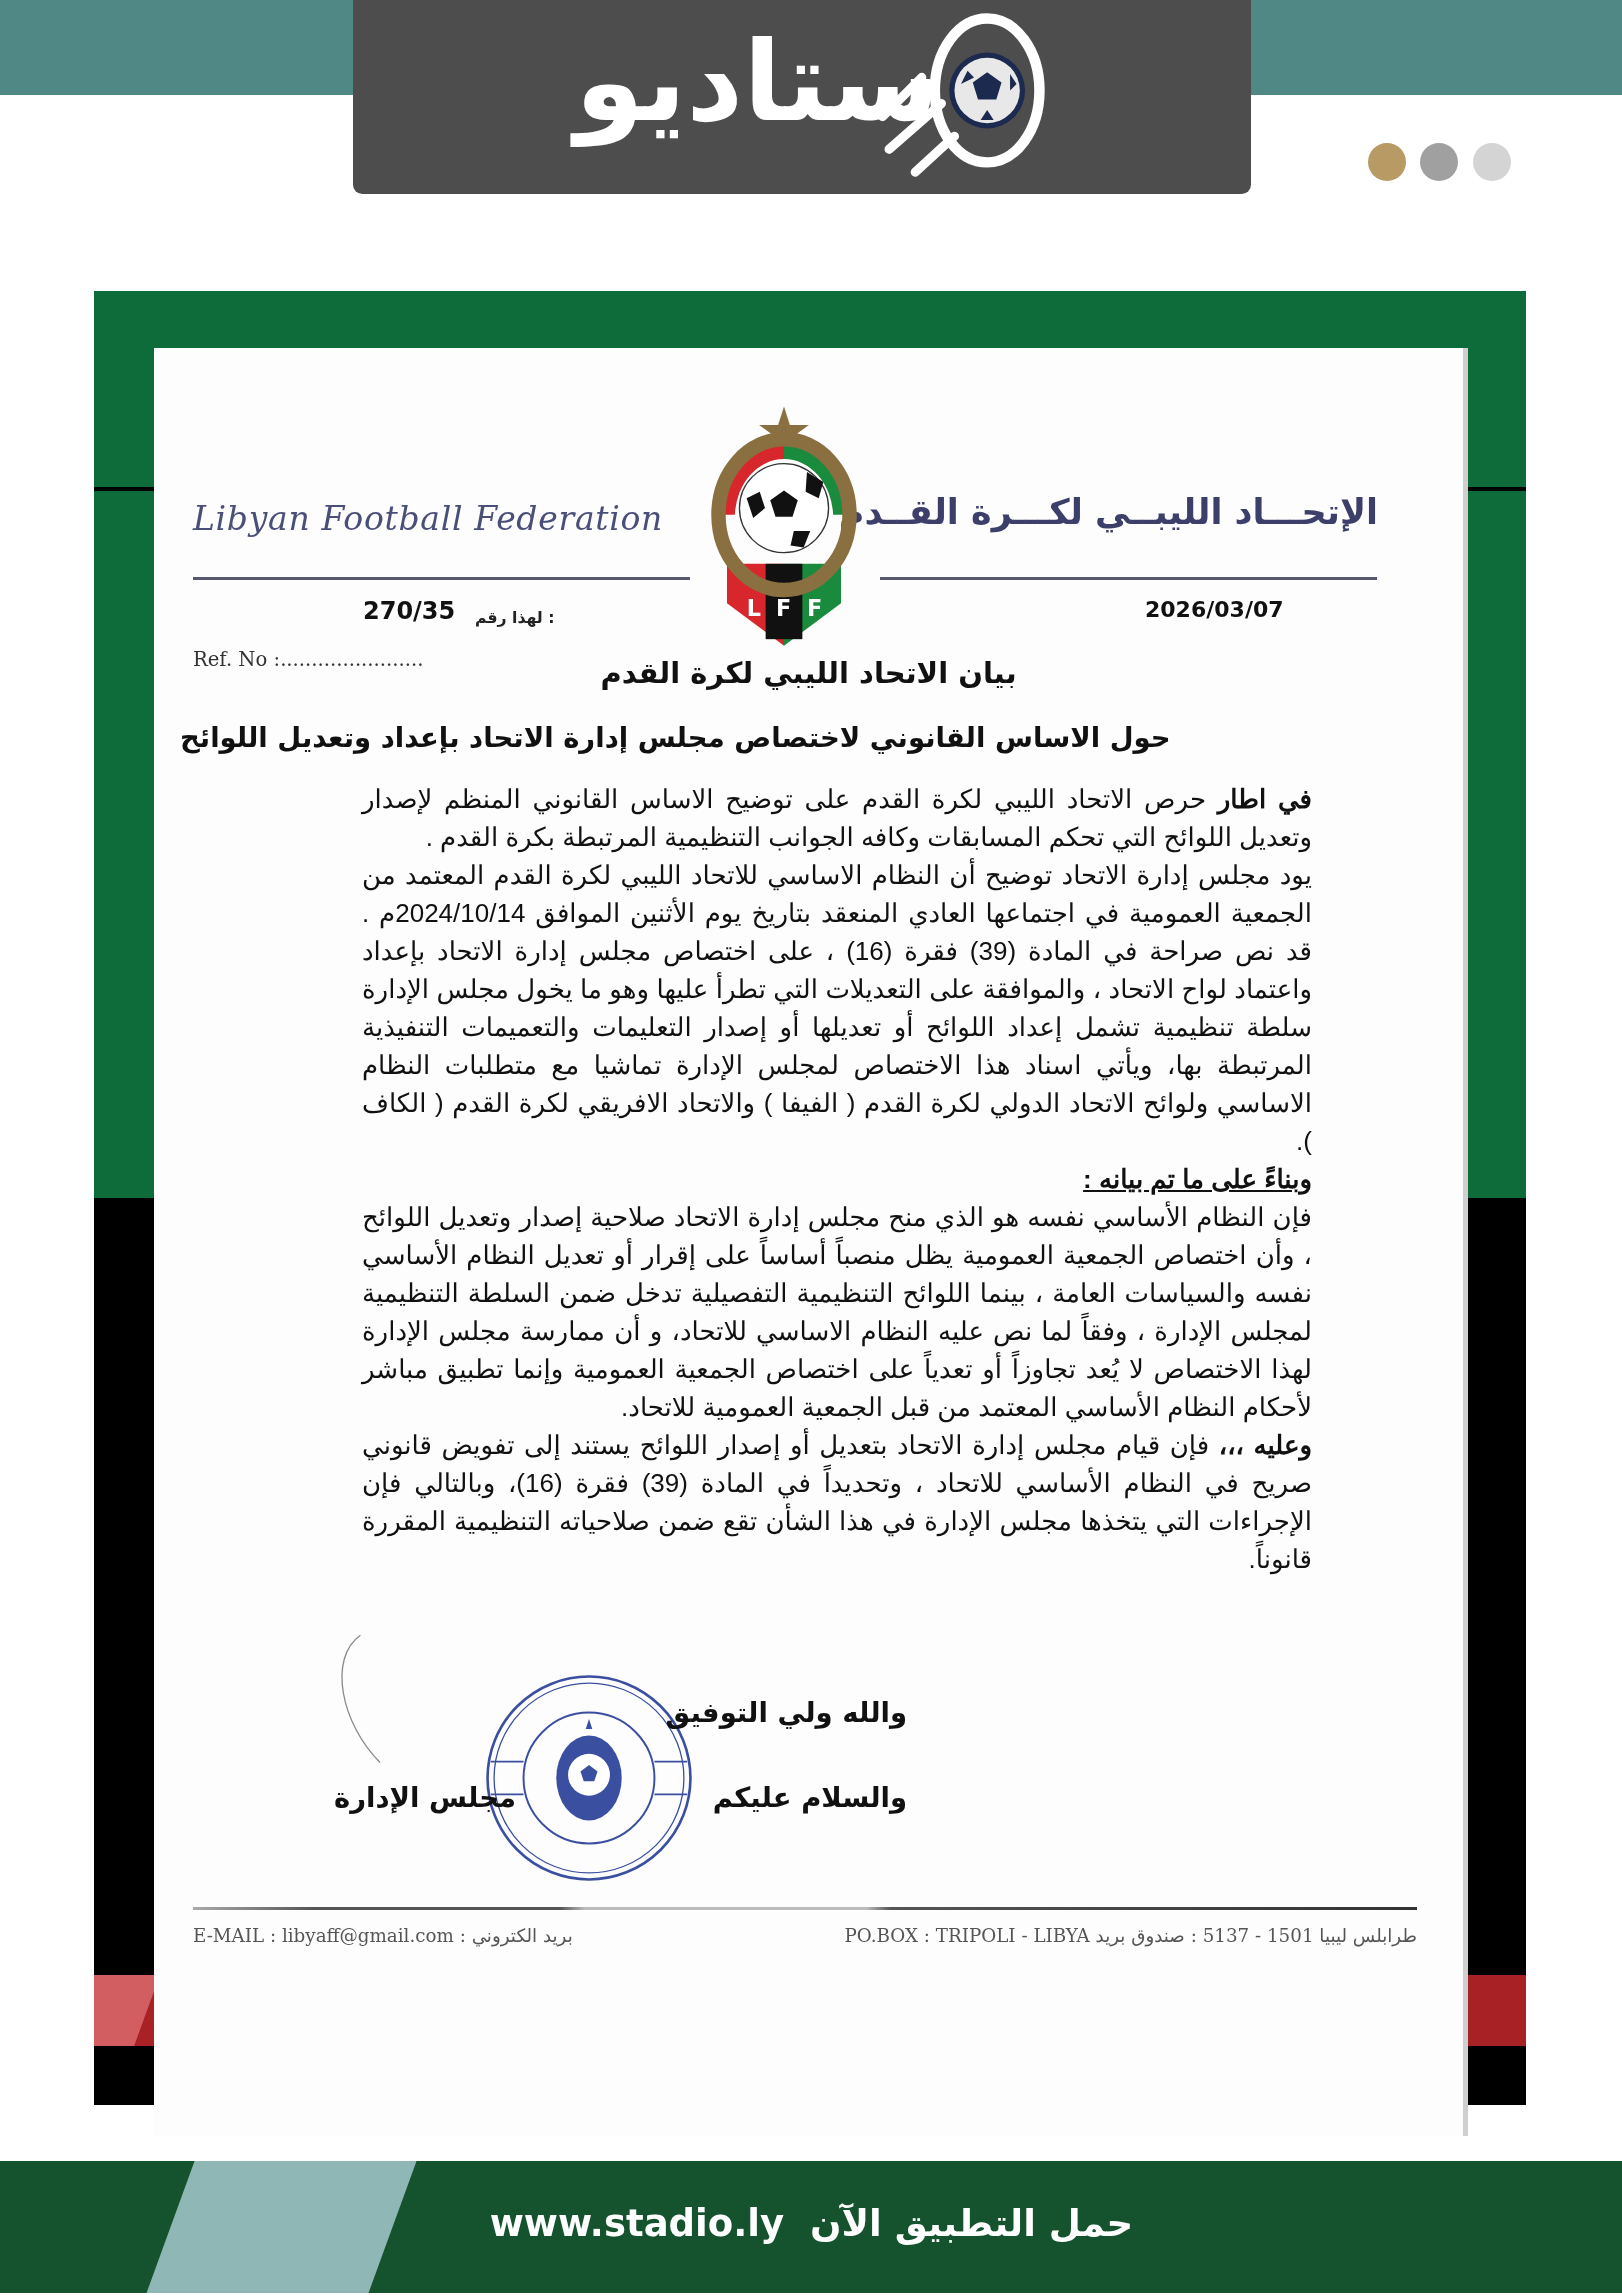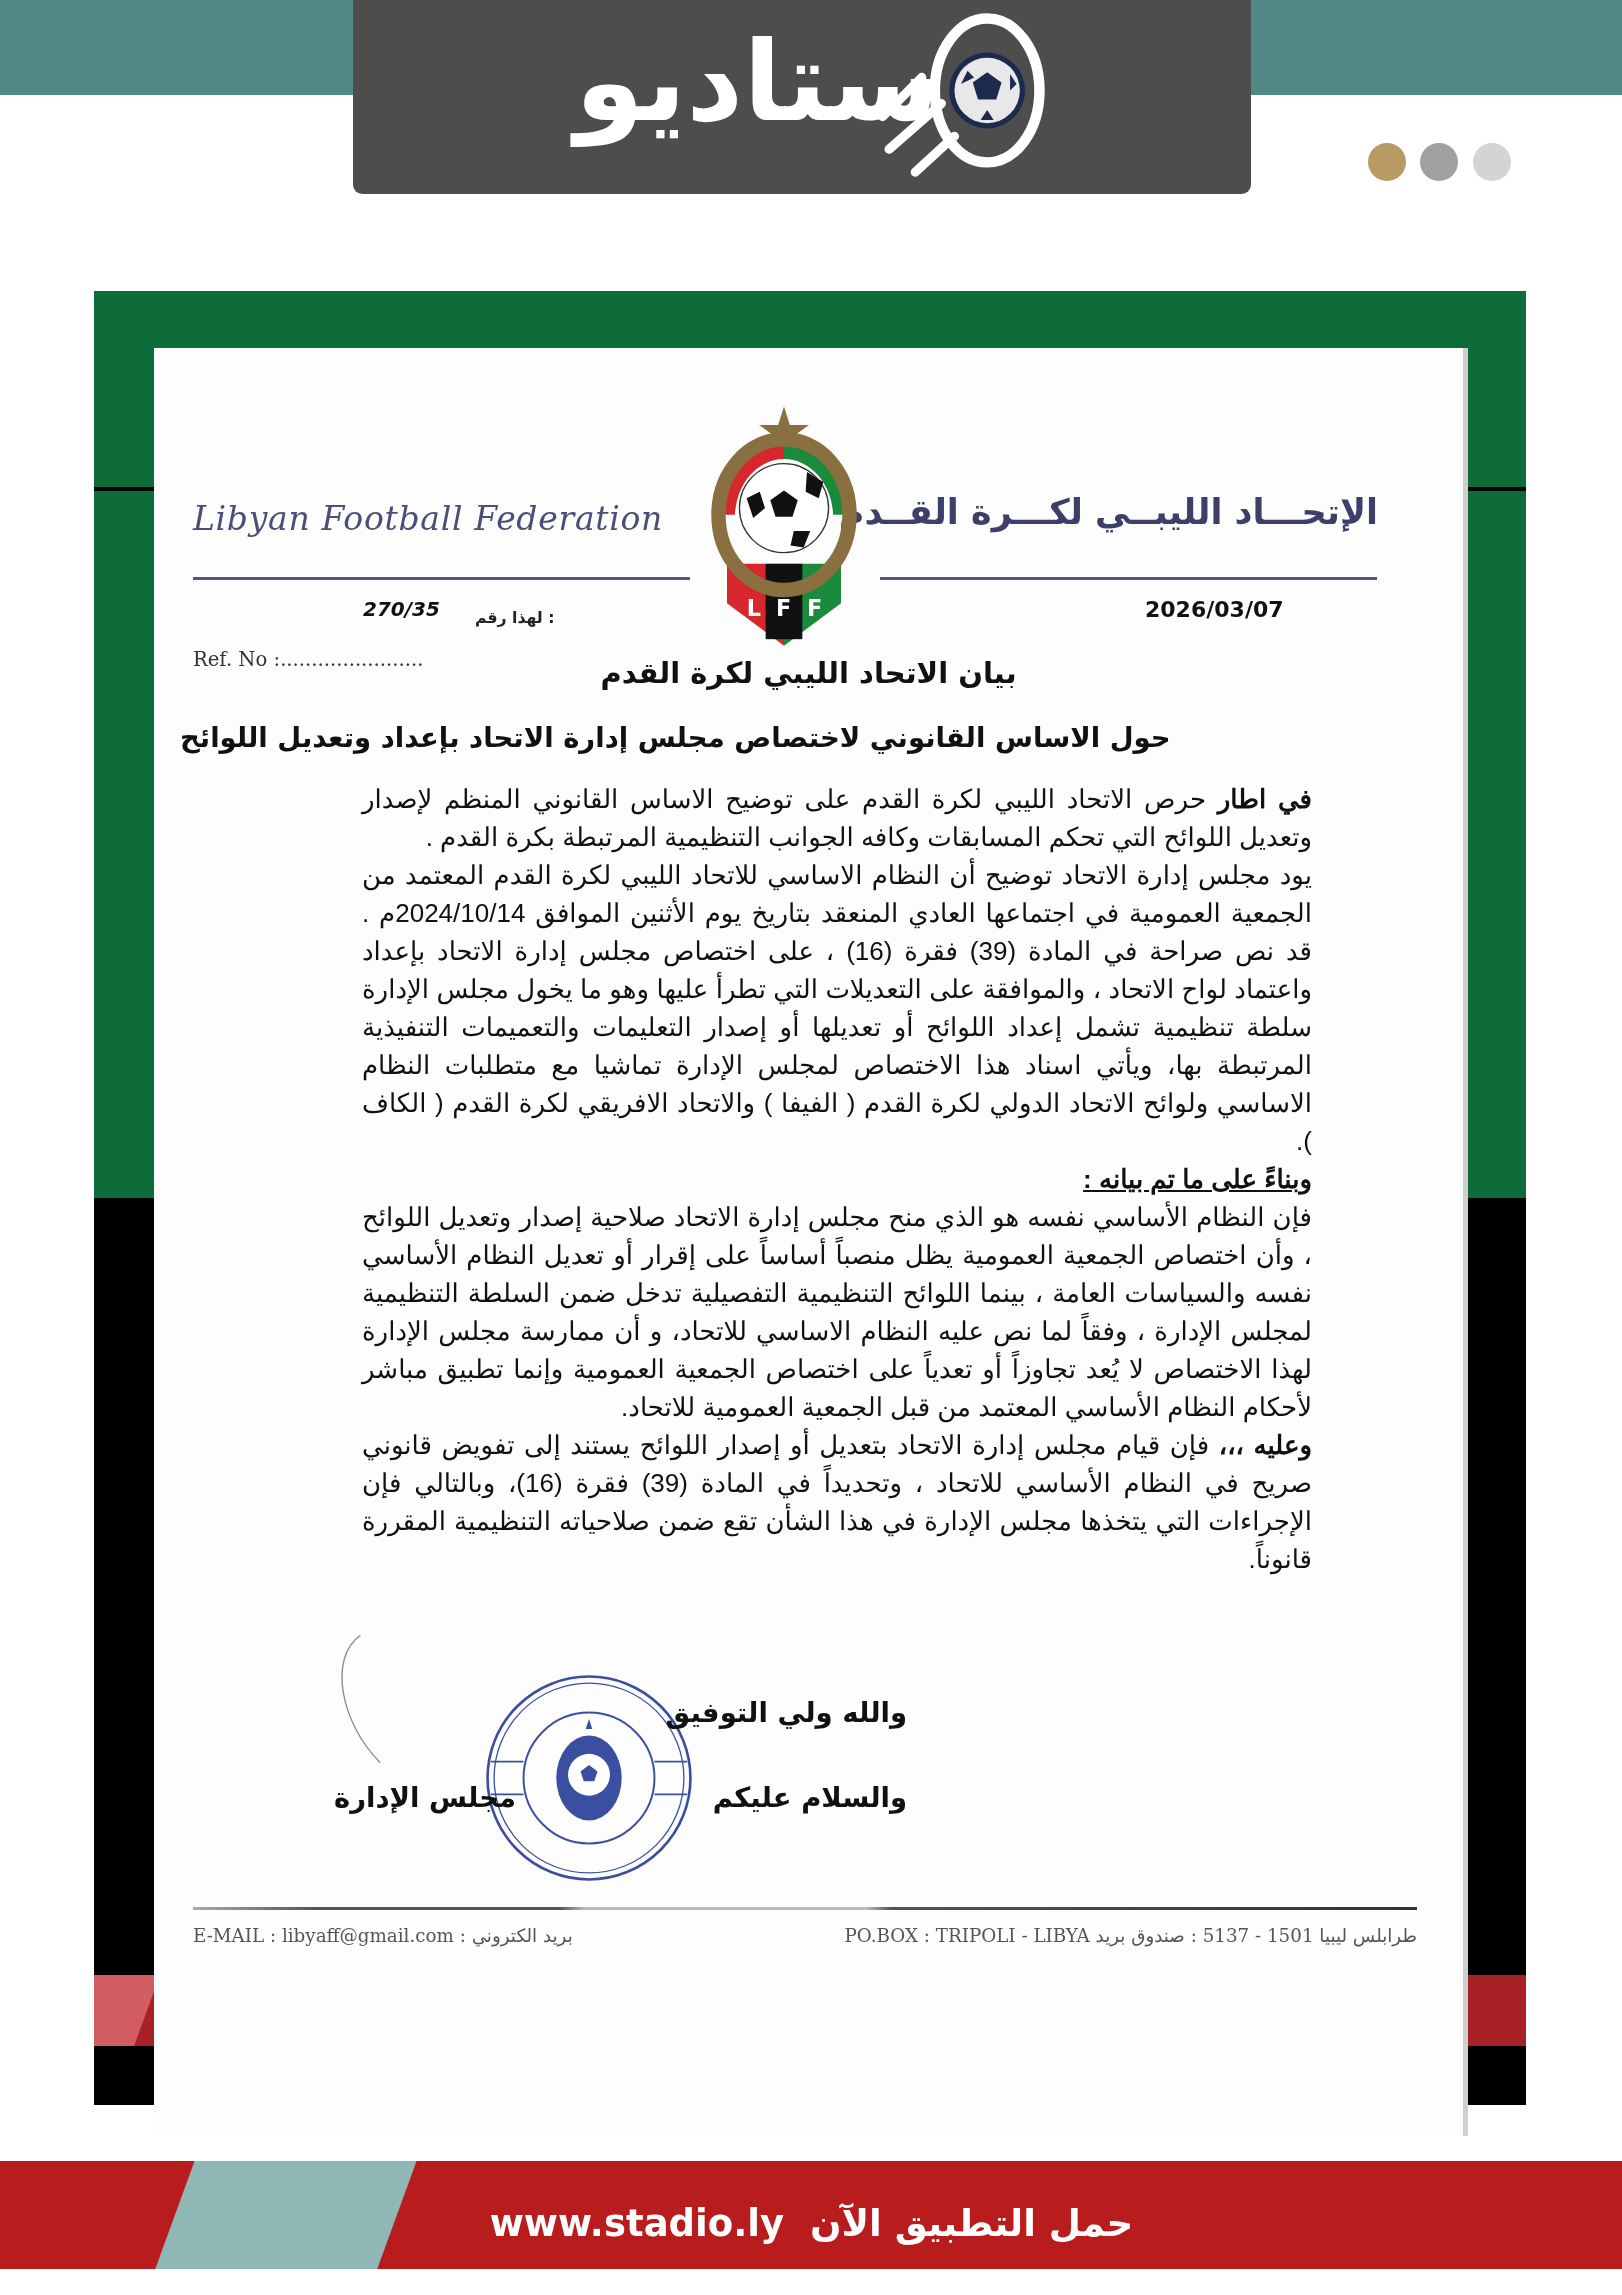--- a/index.html
+++ b/index.html
@@ -13,37 +13,37 @@
   .frame { position:absolute; left:94px; top:291px; width:1432px; height:1814px; background:#0e6b3a; overflow:hidden; }
   .frame .stripe-black { position:absolute; left:0; top:907px; width:100%; height:907px; background:#000; }
   .frame .stripe-line { position:absolute; left:0; top:196px; width:100%; height:3.9px; background:#000; }
   .frame .stripe-red { position:absolute; left:0; top:1684px; width:100%; height:71px; background:#a82124; }
   .frame .red-light { position:absolute; top:1684px; height:71px; background:#d25e62; transform:skewX(-20deg); }
   .paper { position:absolute; left:154px; top:348px; width:1309px; height:1788px; background:#fdfdfd; border-right:5.2px solid #cfcfcf; }
   .head-en { position:absolute; left:39px; top:151px; font-family:"DejaVu Serif", serif; font-style:italic; font-size:33px; color:#4a4f7a; letter-spacing:0.7px; }
   .head-ar { position:absolute; right:85px; top:144px; font-weight:bold; font-size:35px; color:#3c3f6a; direction:rtl; }
   .hr { position:absolute; height:3.3px; background:#55586e; }
   .ref { position:absolute; left:39px; top:258px; font-family:"DejaVu Serif", serif; font-size:19.6px; color:#333;margin-top:42px; }
-  .ref-num { position:absolute; left:209px; top:249px; font-weight:bold; font-size:20px; color:#111;font-style:italic; }
+  .ref-num { position:absolute; left:209px; top:249px; font-weight:bold; font-size:24px; color:#111; }
   .ref-ar { position:absolute; left:321px; top:260px; font-size:15.7px; color:#222; font-weight:bold; }
   .date { position:absolute; left:991px; top:249px; font-weight:bold; font-size:22px; color:#111; }
   .crest { position:absolute; left:548px; top:52px; width:164px; height:249px; }
   .title1 { position:absolute; left:0; width:100%; top:308px; text-align:center; font-weight:bold; font-size:29px; direction:rtl; color:#111; }
   .title2 { position:absolute; left:0; width:100%; top:373px; text-align:left; font-weight:bold; font-size:27.5px; direction:rtl; color:#111; padding-left:26px; box-sizing:border-box; }
   .body-text { position:absolute; left:171px; width:950px; top:432px; direction:rtl; text-align:justify; text-align-last:right; font-family:"Liberation Sans", sans-serif; font-size:26px; line-height:38px; color:#111;margin-left:37px; }
   .body-text p { margin:0; }
   .body-text b { font-weight:bold; }
   .body-text .u { text-decoration:underline; font-weight:bold; }
   .closing { position:absolute; font-weight:bold; font-size:27.5px; direction:rtl; color:#111; }
   .stamp { position:absolute; left:327px; top:1322px; width:216px; height:216px; }
   .sig { position:absolute; left:180px; top:1284px; width:79px; height:137px; }
   .footer-line { position:absolute; left:39px; top:1559px; width:1224px; height:3.3px; background:linear-gradient(90deg,#aaa,#555 10%,#555 30%,#bbb 32%,#bbb 55%,#555 57%,#333); }
   .footer-email { position:absolute; left:39px; top:1577px; font-family:"DejaVu Serif", serif; font-size:18.3px; color:#555; }
   .footer-pobox { position:absolute; right:46px; top:1577px; font-family:"DejaVu Serif", serif; font-size:18.3px; color:#555; }
-  .bottom-band { position:absolute; left:0; top:2161px; width:1623px; height:108px; background:#b91c1c; overflow:hidden; }
+  .bottom-band { position:absolute; left:0; top:2161px; width:1623px; height:132px; background:#14532d; overflow:hidden; }
   .bottom-light { position:absolute; left:170px; top:0; width:222px; height:135px; background:#8eb7b5; transform:skewX(-20deg); }
   .bottom-text { position:absolute; left:0; width:1623px; top:41px; text-align:center; color:#fff; font-weight:bold; font-size:37px; }
   .bottom-text span { margin:0 6.5px; }
 </style>
 </head>
 <body>
 
 <div class="top-band"></div>
 <div class="logo-box">
   <div class="brand-text">ستاديو</div>

